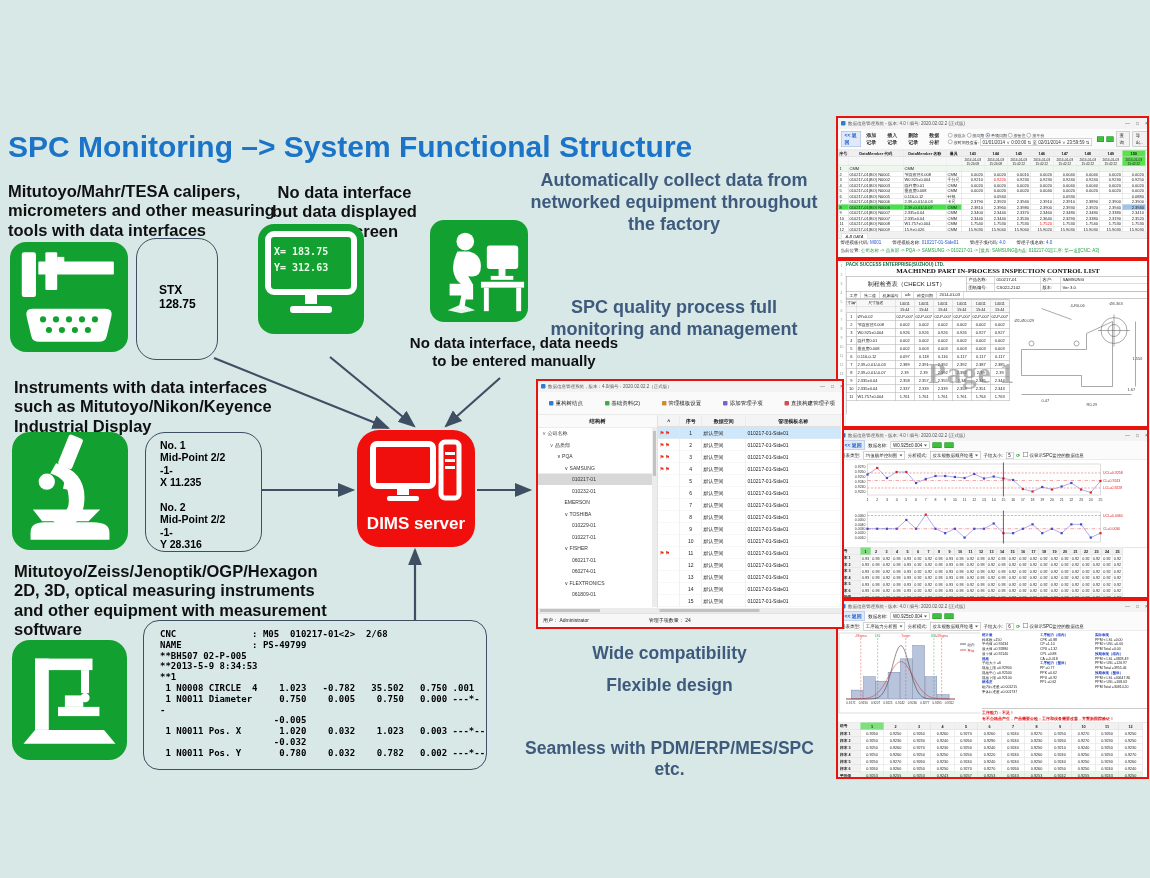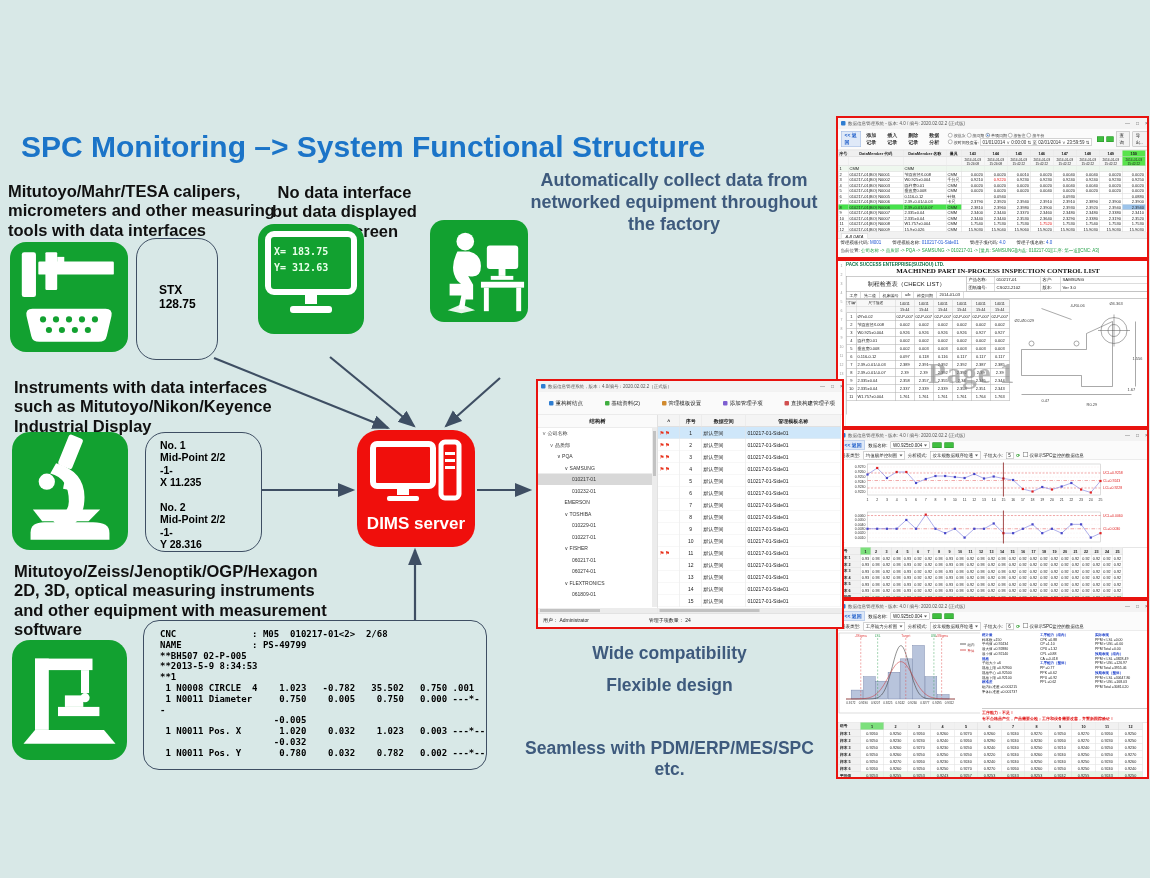--- a/index.html
+++ b/index.html
@@ -1,19 +1,19 @@
 <!DOCTYPE html>
 <html><head>
 <meta charset="utf-8">
 <style>
   html,body{margin:0;padding:0;background:#ffffff;}
   .canvas{position:relative;width:1150px;height:878px;background:#d8e8e7;overflow:hidden;
           font-family:"Liberation Sans",sans-serif;}
   .arrows{position:absolute;left:0;top:0;width:1150px;height:878px;z-index:1;pointer-events:none;}
-  .h-title{position:absolute;left:8px;top:130px;font-size:30px;font-weight:bold;color:#1b74c8;z-index:2;white-space:nowrap;margin-left:13px;}
+  .h-title{position:absolute;left:8px;top:130px;font-size:30px;font-weight:bold;color:#1b74c8;z-index:2;white-space:nowrap;}
   .ann{position:absolute;font-weight:bold;color:#101010;white-space:pre-line;font-size:16.5px;line-height:1.17;z-index:2;}
   .benefit{position:absolute;left:500px;width:348px;text-align:center;font-weight:bold;color:#3e5a7d;
            white-space:pre-line;font-size:18px;line-height:1.22;z-index:2;}
   .feature{position:absolute;left:497px;width:345px;text-align:center;font-weight:bold;color:#3e5a7d;
            white-space:pre-line;font-size:17.5px;line-height:1.2;z-index:2;}
   .greenbox{position:absolute;background:#12a130;border-radius:16px;z-index:2;}
   .outline-box{position:absolute;border:1.6px solid #3e4e63;border-radius:20px;z-index:2;}
   .readout{font-weight:bold;color:#000000;white-space:pre-line;z-index:2;}
   .mono{font-family:"DejaVu Sans Mono",monospace;white-space:pre;}
   .dims{position:absolute;background:#f00f0c;border-radius:22px;color:#fff;text-align:center;z-index:2;}
@@ -142,31 +142,35 @@
   </svg>
 
   <div class="h-title">SPC Monitoring –&gt; System Functional Structure</div>
 
   <div class="ann" style="left:262px;top:183px;width:165px;text-align:center">No data interface
 but data displayed
 on the screen</div>
   <div class="ann" style="left:8px;top:182px;width:272px">Mitutoyo/Mahr/TESA calipers,
 micrometers and other measuring
 tools with data interfaces</div>
+  <div class="ann" style="left:390px;top:334px;width:248px;text-align:center;font-size:15px">No data interface, data needs
+to be entered manually</div>
   <div class="ann" style="left:14px;top:378px;width:280px">Instruments with data interfaces
 such as Mitutoyo/Nikon/Keyence
 Industrial Display</div>
   <div class="ann" style="left:14px;top:562px;width:330px">Mitutoyo/Zeiss/Jenoptik/OGP/Hexagon
 2D, 3D, optical measuring instruments
 and other equipment with measurement
 software</div>
 
   <div class="benefit" style="top:170px">Automatically collect data from
 networked equipment throughout
 the factory</div>
+  <div class="benefit" style="top:297px">SPC quality process full
+monitoring and management</div>
 
   <div class="feature" style="top:643px">Wide compatibility</div>
   <div class="feature" style="top:675px">Flexible design</div>
   <div class="feature" style="top:738px">Seamless with PDM/ERP/MES/SPC
 etc.</div>
 
   <div class="greenbox" style="left:10px;top:242px;width:118px;height:110px">
     <svg width="118" height="110" viewBox="0 0 100 92">
       <g fill="#fff">
         <rect x="24" y="16" width="64" height="11" rx="1"></rect>

